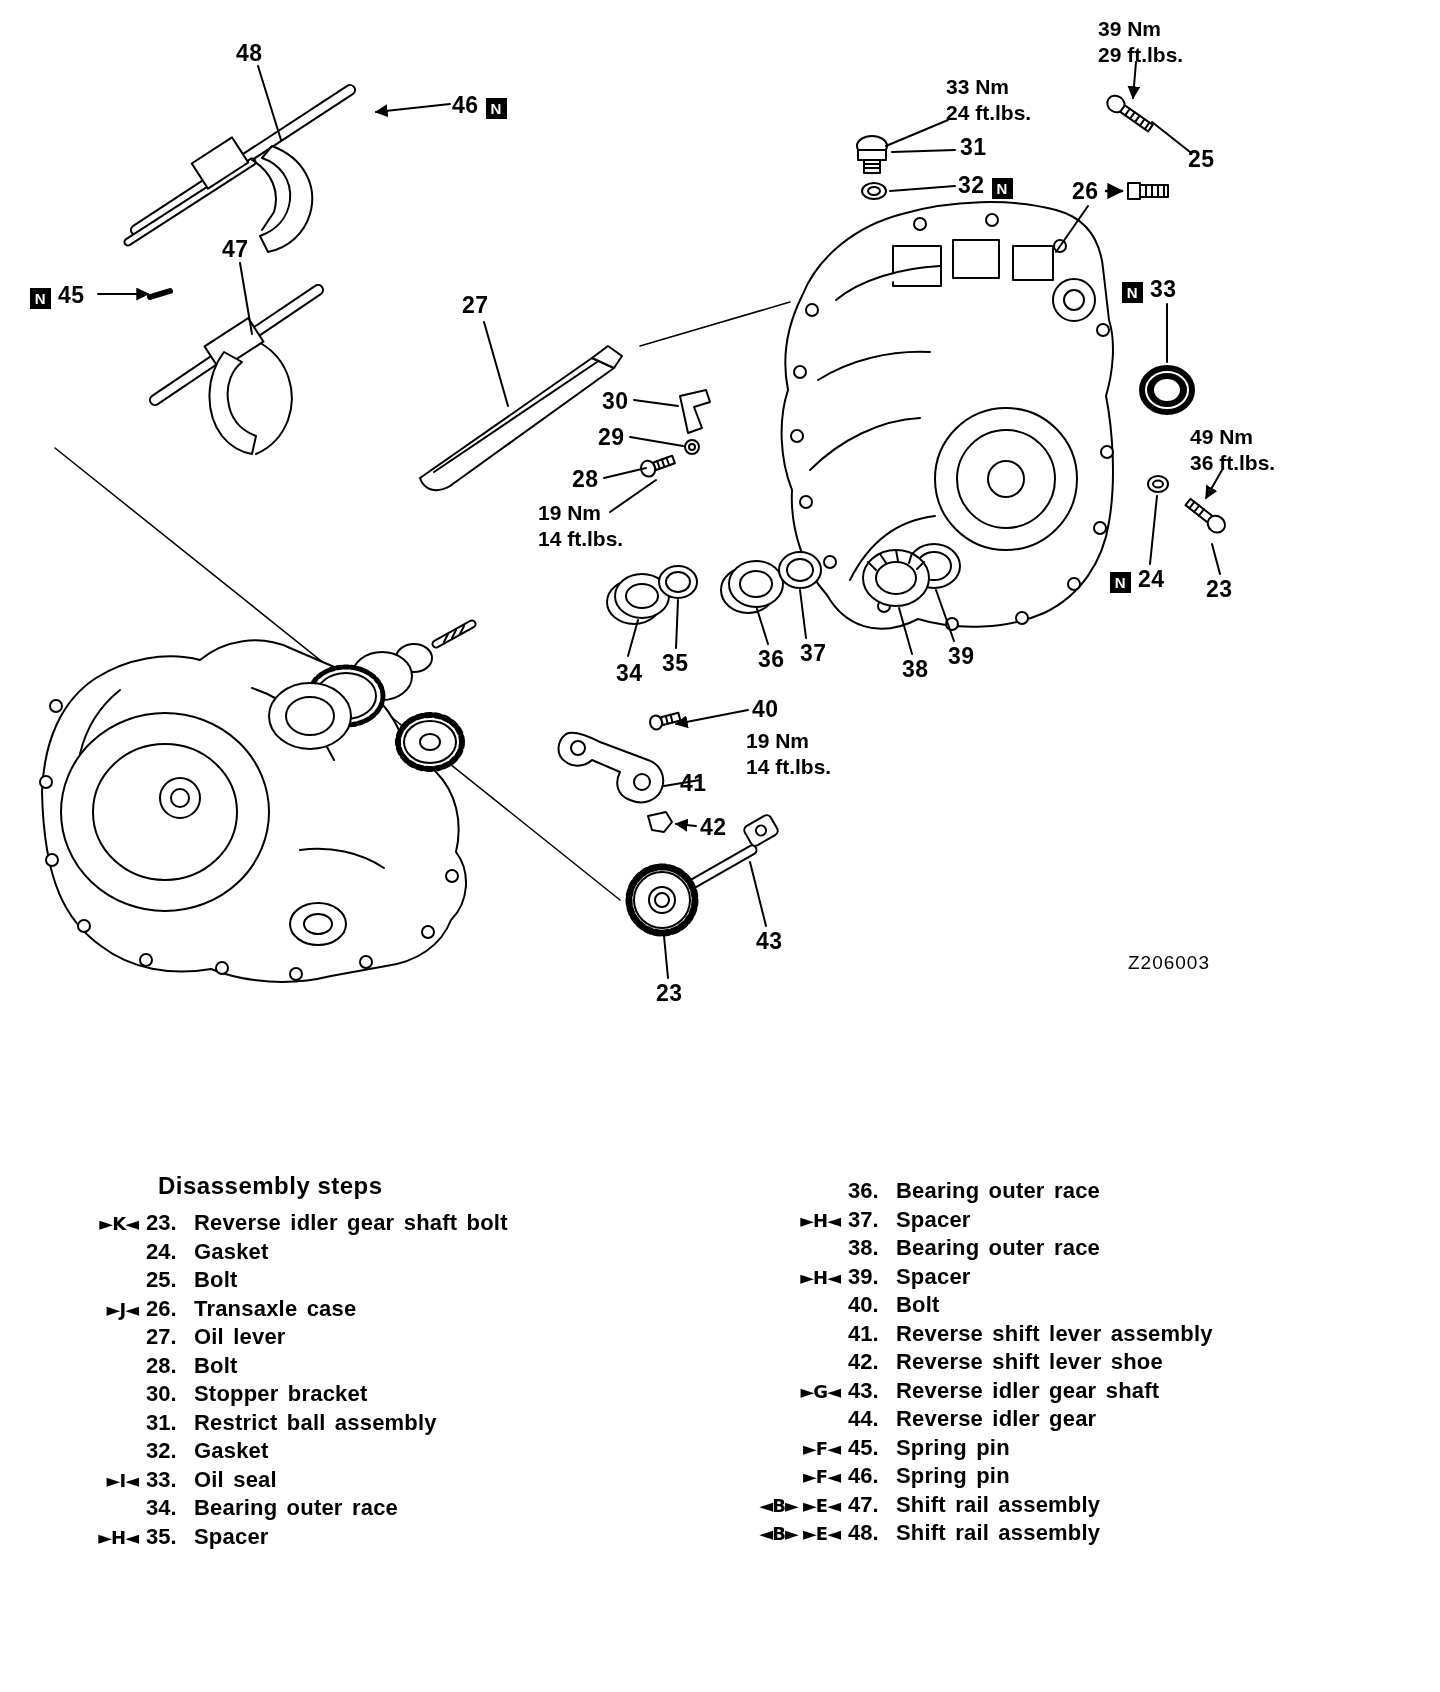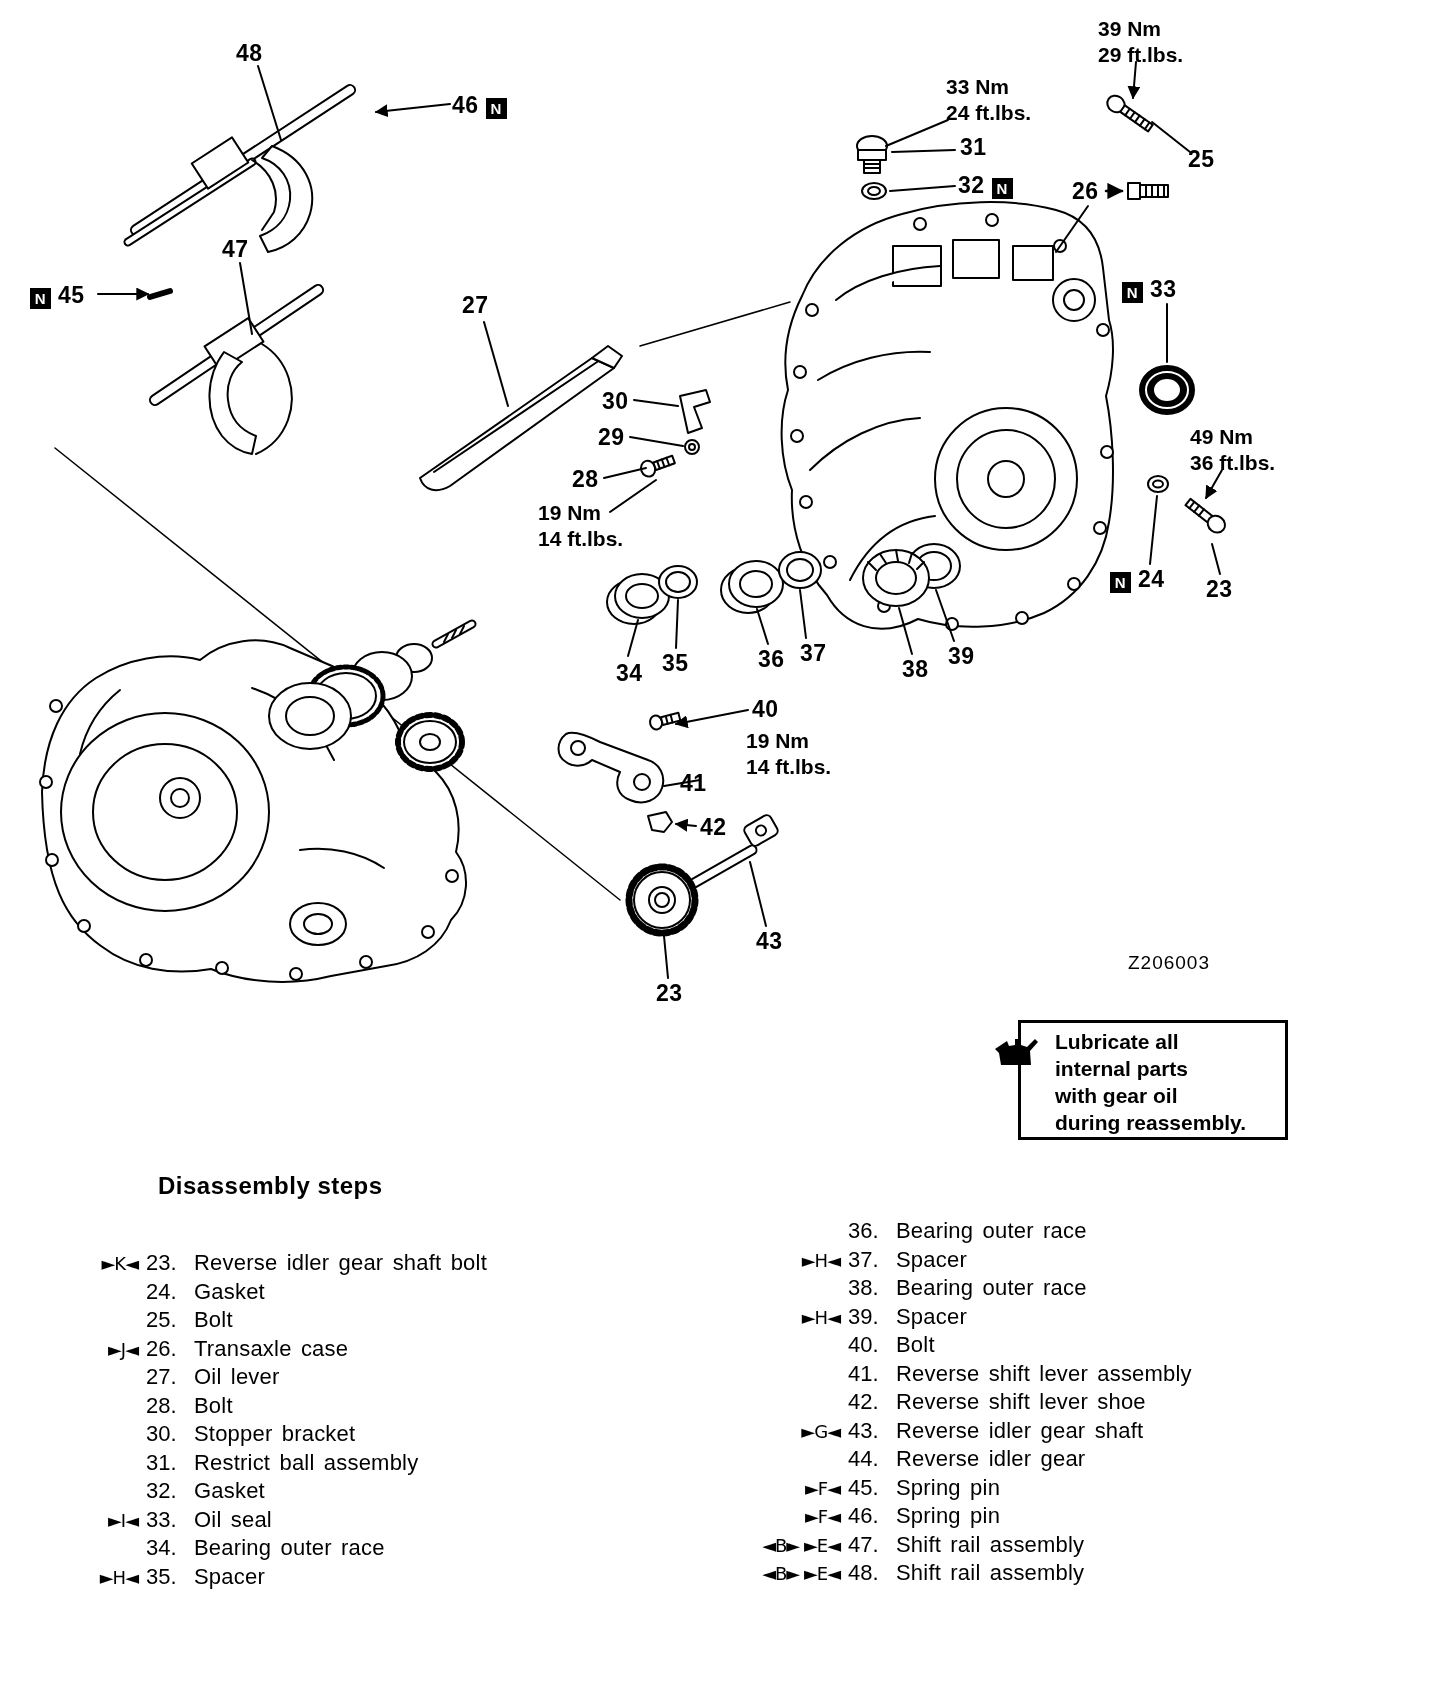--- a/index.html
+++ b/index.html
@@ -24,29 +24,29 @@
   .note {
     position:absolute; left:1018px; top:1020px; width:270px; height:120px;
     border:3px solid #000; padding:5px 6px 5px 34px;
   }
   .note .ln { font-weight:bold; font-size:21px; line-height:27px; white-space:nowrap; }
   .note .can { position:absolute; left:-34px; top:8px; }
   .steps-title { position:absolute; left:158px; top:1172px; font-weight:bold; font-size:24px; letter-spacing:0.5px; }
   .col { position:absolute; }
   .col-left  { left:58px;  top:1210px; }
   .col-right { left:698px; top:1178px; }
-  .row { display:flex; align-items:baseline; height:28.5px; font-weight:normal; font-size:22px; word-spacing:3px; }
+  .row { display:flex; align-items:baseline; height:28.5px; font-weight:bold; font-size:22px; word-spacing:3px; }
   .mk {
     width:88px; text-align:right; padding-right:8px;
     font-size:18px; letter-spacing:-1px; word-spacing:0;
     font-family:"DejaVu Sans",sans-serif;
   }
   .col-right .mk { width:150px; }
   .num { width:48px; }
-  .nm  { letter-spacing:0.2px;margin-top:40px; }
+  .nm  { letter-spacing:0.2px; }
 </style>
 </head>
 <body>
 
 <div class="page">
 
   <svg class="art" width="1440" height="1160" viewBox="0 0 1440 1160">
     <defs>
       <marker id="arr" viewBox="0 0 10 10" refX="9" refY="5" markerWidth="6.5" markerHeight="6.5" orient="auto-start-reverse">
         <path d="M0 0L10 5L0 10z" fill="#000"></path>
@@ -435,29 +435,20 @@
     <div>49 Nm</div>
     <div>36 ft.lbs.</div>
   </div>
   <div class="tq" style="left:746px;top:728px">
     <div>19 Nm</div>
     <div>14 ft.lbs.</div>
   </div>
 
   <div class="ref" style="left:1128px;top:952px">Z206003</div>
 
-  <div class="note">
-    <svg class="can" width="52" height="40" viewBox="0 0 52 40">
-      <path d="M8 18 L20 10 L22 15 L28 14 L28 8 L34 8 L34 14 L40 16 L48 8 L51 11 L43 20 L44 34 L14 34 L12 22 Z" fill="#000"></path>
-    </svg>
-    <div class="ln">Lubricate all</div>
-    <div class="ln">internal parts</div>
-    <div class="ln">with gear oil</div>
-    <div class="ln">during reassembly.</div>
-  </div>
 
   <div class="steps-title">Disassembly steps</div>
 
   <div class="col col-left">
     <div class="row">
         <span class="mk">►K◄</span>
         <span class="num">23.</span>
         <span class="nm">Reverse idler gear shaft bolt</span>
       </div>
     <div class="row">

